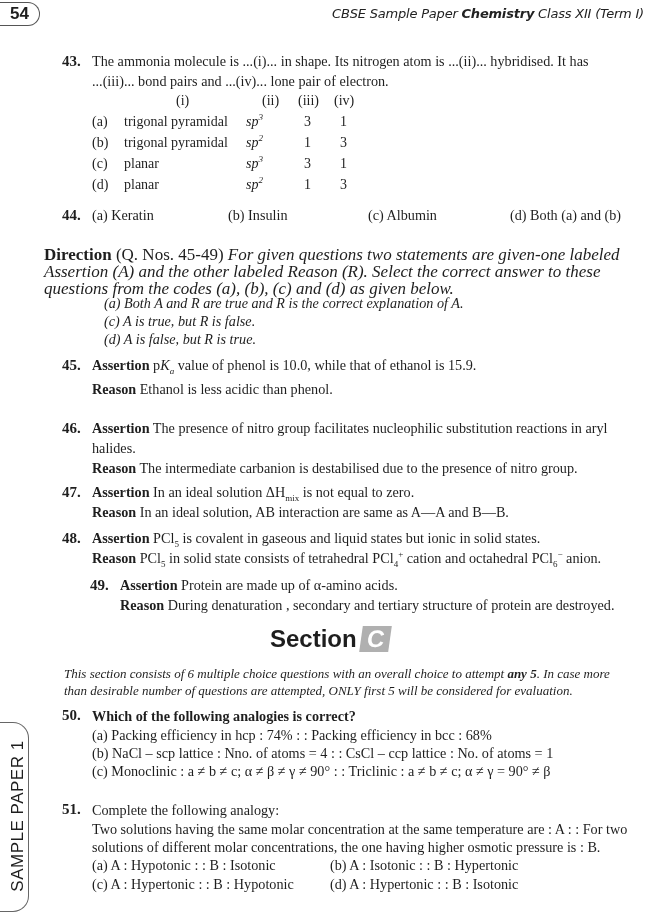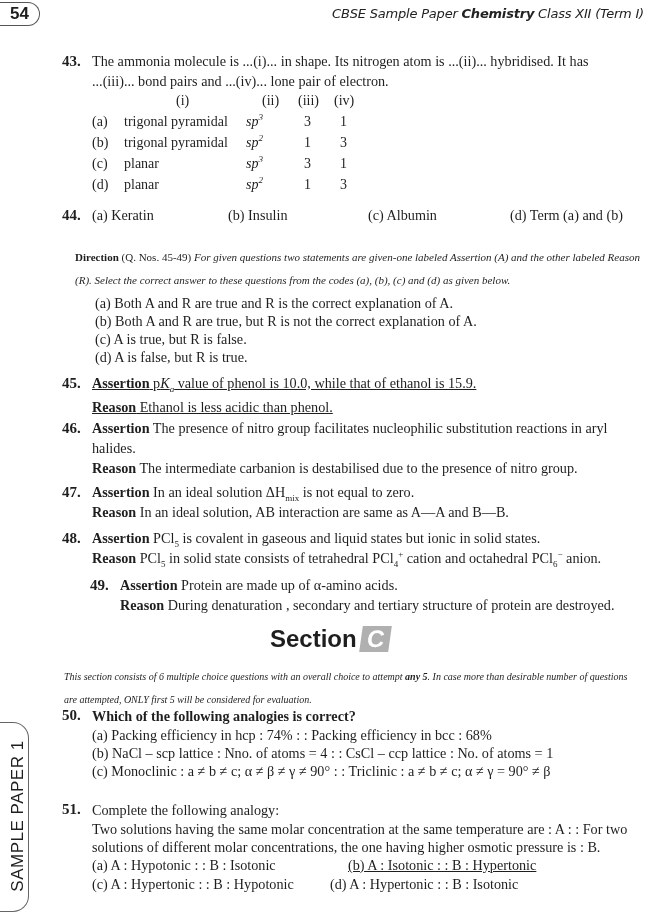--- a/index.html
+++ b/index.html
@@ -29,35 +29,35 @@
   .q { position:absolute; left:62px; width:578px; line-height:20px; }
   .qn { position:absolute; left:0; font-weight:bold; font-size:15px; }
   .qt { margin-left:30px; }
   .opt-table { position:absolute; left:92px; font-size:14px; }
   .opt-table .row { position:relative; height:21px; }
   .opt-table span { position:absolute; top:0; white-space:nowrap; }
   .c0 { left:0; } .c1 { left:32px; } .c2 { left:154px; font-style:italic; }
   .c3 { left:212px; } .c4 { left:248px; }
   .opt4 { position:relative; height:20px; }
   .opt4 span { position:absolute; top:0; }
-  .direction { position:absolute; left:75px; width:578px; line-height:23px; font-size:11px; }
+  .direction { position:absolute; left:44px; width:578px; line-height:17px; font-size:17px; }
   .direction i { font-style:italic; }
-  .codes { position:absolute; left:95px; line-height:18px; }
+  .codes { position:absolute; left:104px; line-height:18px;font-style:italic; }
   .ar { line-height:20px; }
   sub, sup { font-size:9px; line-height:0; }
   .section-title {
     position:absolute; left:0; right:0; top:625px; text-align:center;
     font-family:"Liberation Sans", sans-serif; font-weight:bold; font-size:24px; color:#1e1e1e;
   }
   .section-letter {
     display:inline-block; background:#b0b0b0; color:#fff; padding:0 6px; margin-left:4px;
     transform:skewX(-8deg); line-height:26px;
   }
   .section-note {
-    position:absolute; left:64px; width:570px; top:665px; font-style:italic; font-size:10px; line-height:23px;
+    position:absolute; left:64px; width:570px; top:665px; font-style:italic; font-size:13px; line-height:17px;
   }
   .grid2 { position:relative; height:19px; }
   .grid2 span { position:absolute; top:0; white-space:nowrap; }
 </style>
 </head>
 <body>
 
 <div class="page-num">54</div>
 <div class="running-head"><span>CBSE Sample Paper </span><b>Chemistry</b><span> Class XII (Term I)</span></div>
 
@@ -107,35 +107,34 @@
     <span class="c4">3</span>
   </div>
 </div>
 
 <div class="q" style="top:205px;">
   <span class="qn">44.</span>
   <div class="qt opt4">
     <span style="left:0;">(a) Keratin</span>
     <span style="left:136px;">(b) Insulin</span>
     <span style="left:276px;">(c) Albumin</span>
-    <span style="left:418px;">(d) Term (a) and (b)</span>
+    <span style="left:418px;">(d) Both (a) and (b)</span>
   </div>
 </div>
 
 <div class="direction" style="top:246px;">
   <b>Direction</b><span> (Q. Nos. 45-49) </span><i>For given questions two statements are given-one labeled Assertion (A) and the other labeled Reason (R). Select the correct answer to these questions from the codes (a), (b), (c) and (d) as given below.</i>
 </div>
 <div class="codes" style="top:294px;">
   <div>(a) Both A and R are true and R is the correct explanation of A.</div>
-  <div>(b) Both A and R are true, but R is not the correct explanation of A.</div>
   <div>(c) A is true, but R is false.</div>
   <div>(d) A is false, but R is true.</div>
 </div>
 
-<div class="q ar" style="top:373px;text-decoration:underline;">
+<div class="q ar" style="top:355px;">
   <span class="qn">45.</span>
   <div class="qt"><b>Assertion</b><span> p</span><i>K</i><sub><i>a</i></sub><span> value of phenol is 10.0, while that of ethanol is 15.9.</span></div>
   <div class="qt" style="margin-top:4px;"><b>Reason</b><span> Ethanol is less acidic than phenol.</span></div>
 </div>
 
 <div class="q ar" style="top:418px;">
   <span class="qn">46.</span>
   <div class="qt"><b>Assertion</b><span> The presence of nitro group facilitates nucleophilic substitution reactions in aryl halides.</span></div>
   <div class="qt"><b>Reason</b><span> The intermediate carbanion is destabilised due to the presence of nitro group.</span></div>
 </div>
@@ -172,19 +171,19 @@
   <div class="qt">(b) NaCl – scp lattice : Nno. of atoms = 4 : : CsCl – ccp lattice : No. of atoms = 1</div>
   <div class="qt">(c) Monoclinic : a ≠ b ≠ c; α ≠ β ≠ γ ≠ 90° : : Triclinic : a ≠ b ≠ c; α ≠ γ = 90° ≠ β</div>
 </div>
 
 <div class="q" style="top:800px; line-height:18px;">
   <span class="qn">51.</span>
   <div class="qt" style="line-height:20px;">Complete the following analogy:</div>
   <div class="qt" style="margin-right:0;">Two solutions having the same molar concentration at the same temperature are : A : : For two solutions of different molar concentrations, the one having higher osmotic pressure is : B.</div>
   <div class="qt grid2">
     <span style="left:0;">(a) A : Hypotonic : : B : Isotonic</span>
-    <span style="left:256px;text-decoration:underline;">(b) A : Isotonic : : B : Hypertonic</span>
+    <span style="left:238px;">(b) A : Isotonic : : B : Hypertonic</span>
   </div>
   <div class="qt grid2">
     <span style="left:0;">(c) A : Hypertonic : : B : Hypotonic</span>
     <span style="left:238px;">(d) A : Hypertonic : : B : Isotonic</span>
   </div>
 </div>
 
 </body></html>

